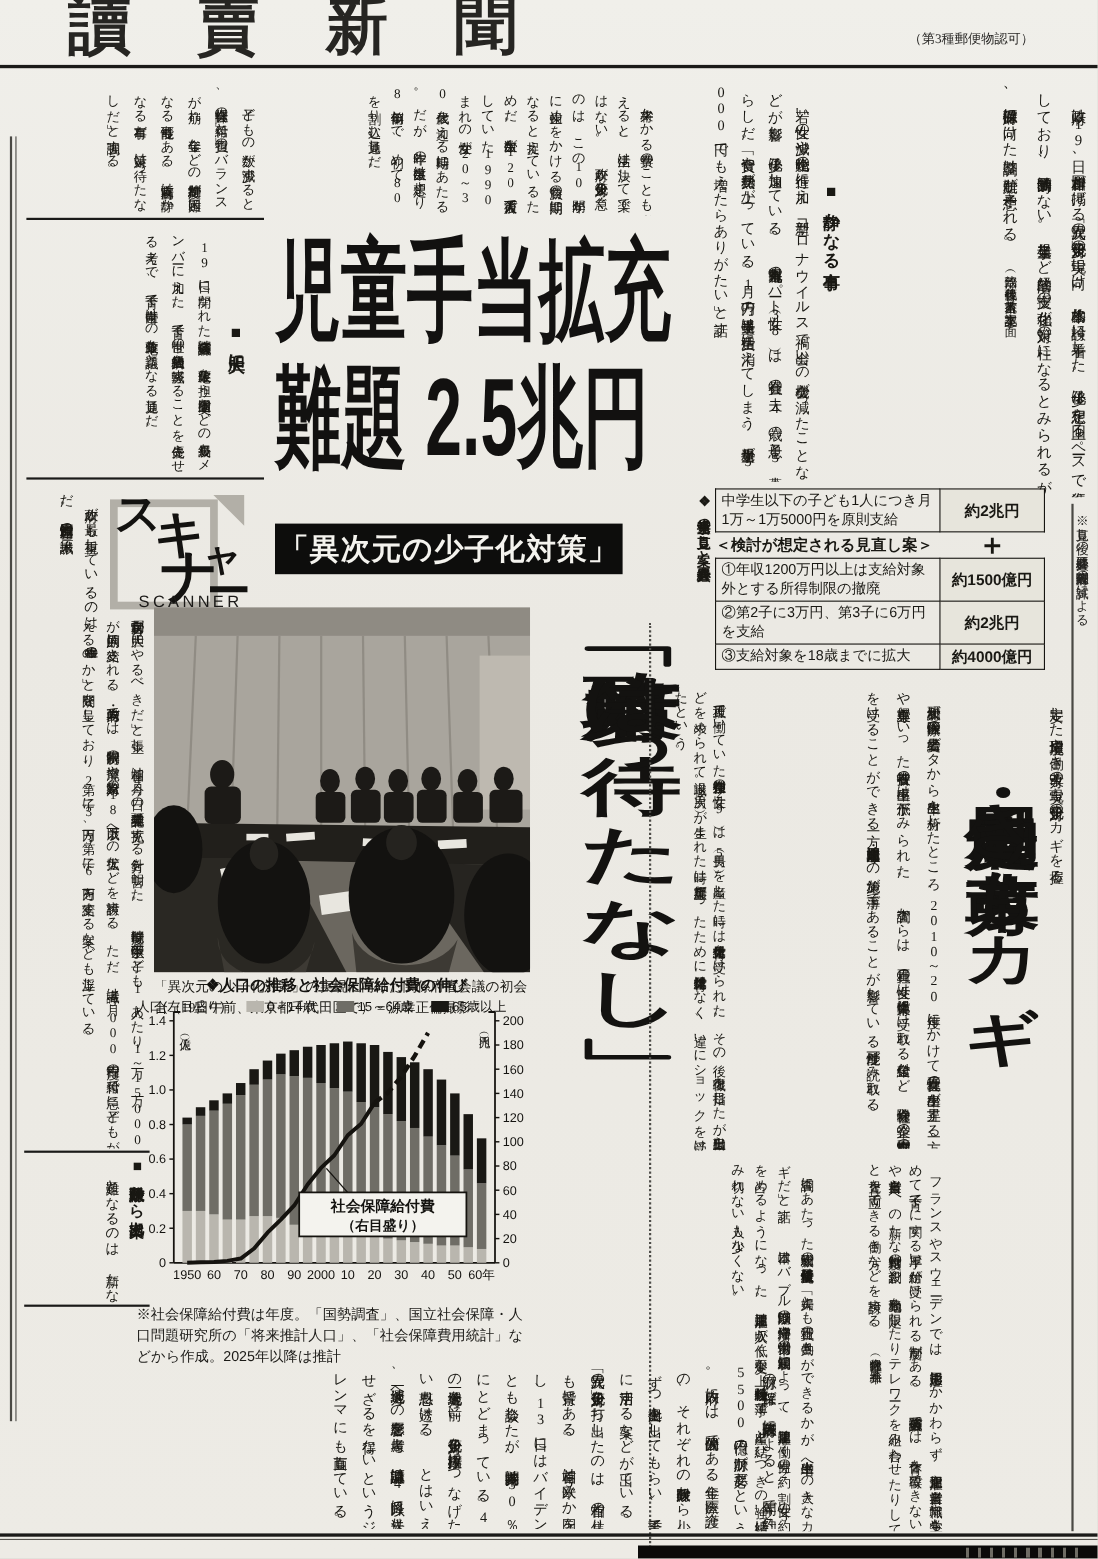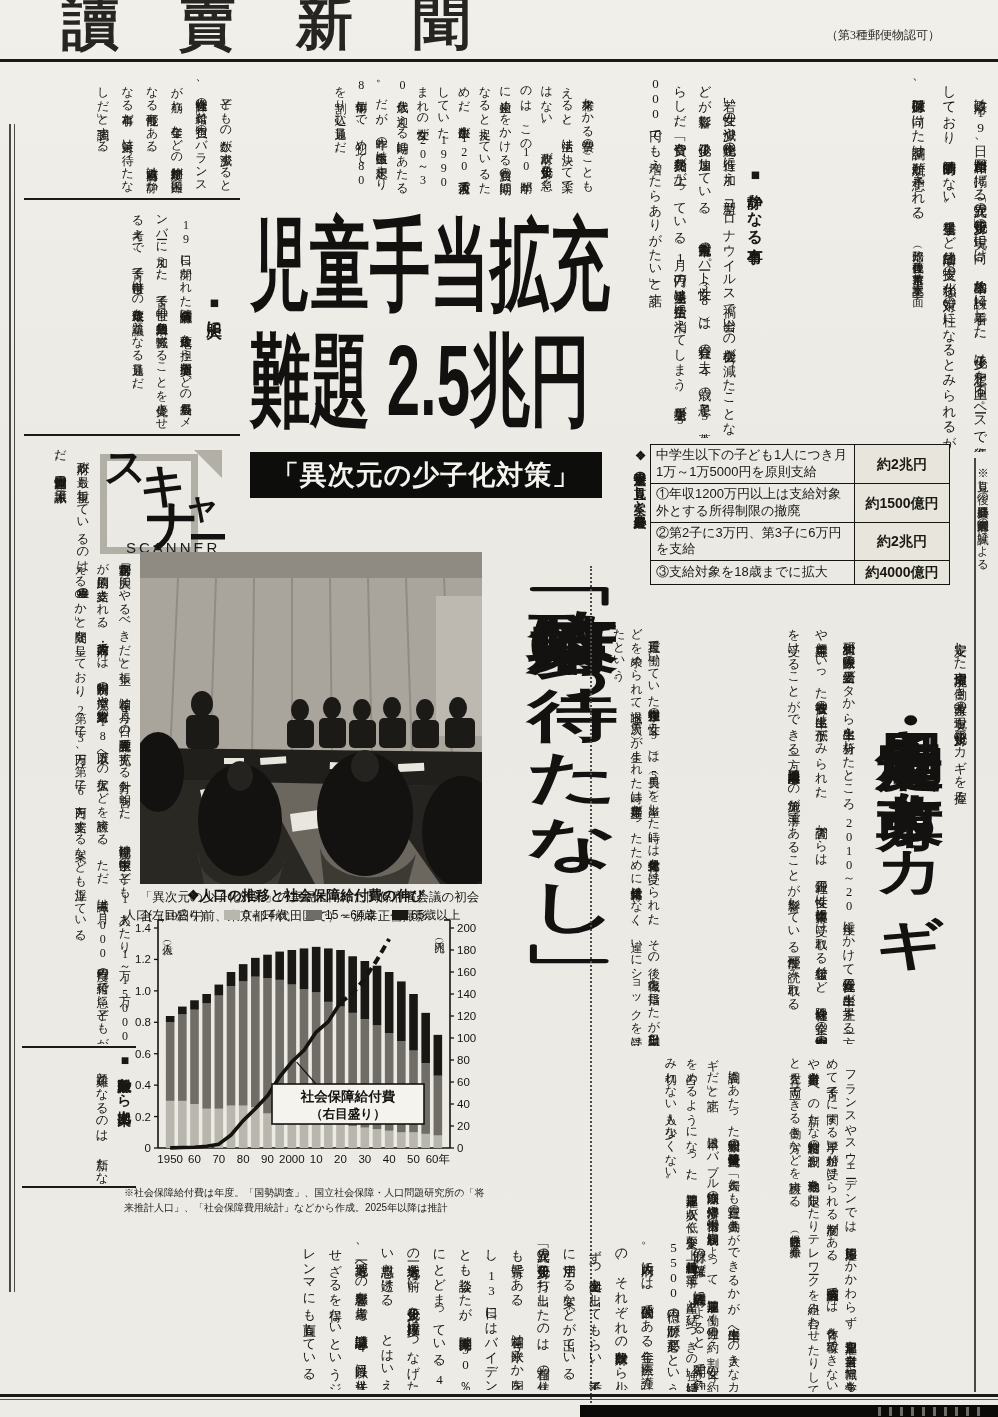--- a/index.html
+++ b/index.html
@@ -25,21 +25,21 @@
   .infobox .amt{width:84px;text-align:center;font-weight:bold;background:#e7e5dc;font-size:14px;margin-left:28px;}
   .infobox .hd{border:none;font-weight:bold;font-size:14px;padding:2px 0;}
   .infobox .plus{border:none;text-align:center;font-weight:900;font-size:26px;padding:0;line-height:.9;}
   .note-v{font-size:11.5px;line-height:1.55;color:#23221f;}
   .caption{font-size:12.5px;line-height:1.55;}
   .center-headline{font-family:"Liberation Serif",serif;font-weight:bold;font-size:56px;line-height:1.0;
       transform:scaleX(1.62);transform-origin:center top;color:#131210;letter-spacing:2px;}
   .emp-headline{font-family:"Liberation Serif",serif;font-weight:bold;font-size:53px;line-height:1.0;
       transform:scaleX(1.28);transform-origin:center top;color:#131210;}
   .dotted{border-left:2px dotted #4d4c48;}
-  .chart-note{font-size:10px;line-height:1.45;font-family:"Liberation Sans",sans-serif;color:#1c1b18;}
+  .chart-note{font-size:13px;line-height:1.45;font-family:"Liberation Sans",sans-serif;color:#1c1b18;}
   .scanner-box{font-family:"Liberation Sans",sans-serif;}
   .scanner-frame{position:absolute;left:4px;top:16px;width:84px;height:86px;border:7px solid #b2afa7;background:transparent;}
   .scanner-tri{position:absolute;left:98px;top:12px;width:0;height:0;border-left:28px solid transparent;border-top:28px solid #b2afa7;}
   .scanner-ch{position:absolute;font-weight:900;color:#131210;line-height:1;}
   .sc0{left:8px;top:8px;font-size:42px;}
   .sc1{left:44px;top:24px;font-size:46px;}
   .sc2{left:88px;top:50px;font-size:36px;}
   .sc3{left:50px;top:60px;font-size:52px;}
   .sc4{left:92px;top:80px;font-size:40px;}
   .scanner-roman{position:absolute;left:30px;top:101px;font-size:15px;letter-spacing:3px;color:#1b1a18;font-family:"Liberation Sans",sans-serif;}
@@ -86,29 +86,33 @@
     <span class="scanner-roman">SCANNER</span>
   </div>
   <div class="abs v body12" style="left:22px;top:440px;width:72px;height:158px;font-size:12.5px;line-height:1.8;">　政府が最も重視しているのは、児童手当の拡充だ。岸田首相最側近の木原誠二</div>
 
   <div class="abs headline-big" style="left:250px;top:212px;width:360px;height:112px;">
     <span>児童手当拡充</span>
   </div>
   <div class="abs headline-big" style="left:250px;top:328px;width:360px;height:112px;">
     <span>難題 2.5兆円</span>
   </div>
-  <div class="abs subhead-box" style="left:250px;top:452px;width:352px;height:46px;">「異次元の少子化対策」</div>
+  <div class="abs subhead-box" style="left:250px;top:476px;width:316px;height:46px;">「異次元の少子化対策」</div>
 
   <div class="abs v" style="left:610px;top:448px;width:38px;height:200px;font-size:12.5px;font-weight:bold;font-family:'Liberation Sans',sans-serif;line-height:1.4;">❖児童手当の見直し案と必要経費</div>
   <div class="abs infobox" style="left:650px;top:444px;width:300px;">
     <table>
       <tbody>
       <tr>
         <td>中学生以下の子ども1人につき月1万～1万5000円を原則支給</td>
         <td class="amt">約2兆円</td>
+      </tr>
+      <tr>
+        <td class="hd">＜検討が想定される見直し案＞</td>
+        <td class="plus">＋</td>
       </tr>
       <tr>
         <td>①年収1200万円以上は支給対象外とする所得制限の撤廃</td>
         <td class="amt">約1500億円</td>
       </tr>
       <tr>
         <td>②第2子に3万円、第3子に6万円を支給</td>
         <td class="amt">約2兆円</td>
       </tr>
       <tr>

